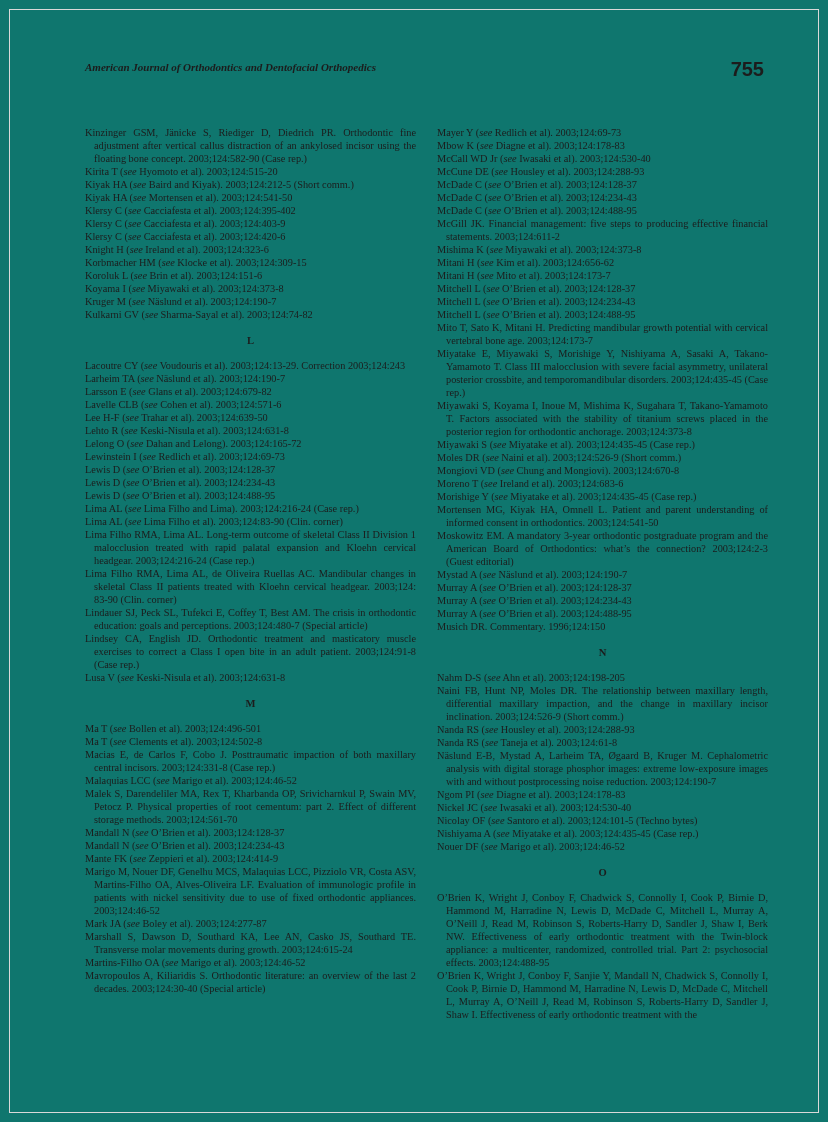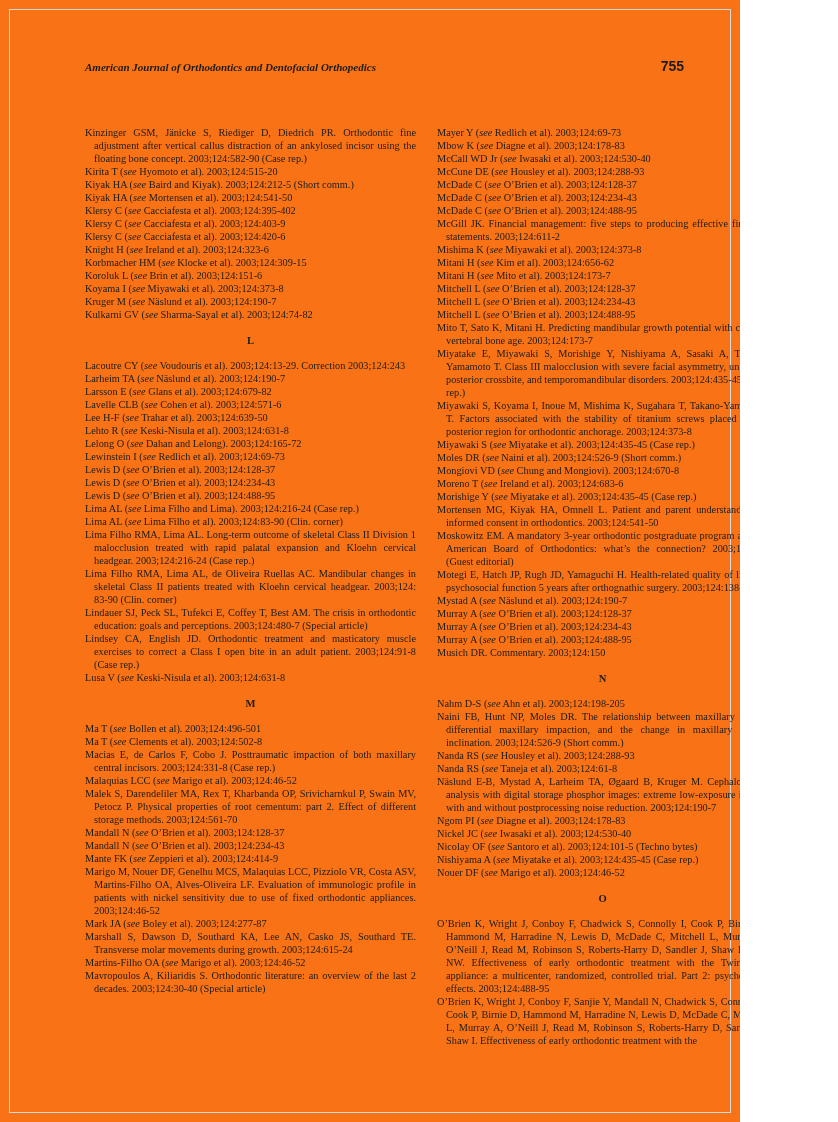--- a/index.html
+++ b/index.html
@@ -1,20 +1,20 @@
 <!DOCTYPE html>
 <html><head>
 <meta charset="utf-8">
 <style>
   html, body { margin: 0; padding: 0; background: #ffffff; }
   .page {
     position: relative;
-    width: 740px;
+    width: 828px;
     height: 1122px;
-    background: #f97316;
+    background: #0f766e;
     font-family: "Liberation Serif", serif;
     color: #1c1c1c;
     overflow: hidden;
   }
   .scan-frame {
     position: absolute;
     left: 9px; top: 9px; right: 9px; bottom: 9px;
     border: 1px solid #d9d9d9;
     pointer-events: none;
   }
@@ -23,24 +23,24 @@
     left: 85px;
     top: 60px;
     font-size: 11px;
     line-height: 15px;
     font-style: italic;
   }
   .journal-title { font-weight: bold; }
   .folio {
     position: absolute;
     top: 58px;
-    right: 56px;
+    right: 64px;
     font-family: "Liberation Sans", sans-serif;
     font-weight: bold;
-    font-size: 14px;
+    font-size: 20px;
   }
   .columns {
     position: absolute;
     left: 85px;
     top: 126px;
     width: 683px;
     display: flex;
     gap: 21px;
   }
   .col {
@@ -140,26 +140,25 @@
         <div class="entry">Mito T, Sato K, Mitani H. Predicting mandibular growth potential with cervical vertebral bone age. 2003;124:173-7</div>
         <div class="entry">Miyatake E, Miyawaki S, Morishige Y, Nishiyama A, Sasaki A, Takano-Yamamoto T. Class III malocclusion with severe facial asymmetry, unilateral posterior crossbite, and temporomandibular disorders. 2003;124:435-45 (Case rep.)</div>
         <div class="entry">Miyawaki S, Koyama I, Inoue M, Mishima K, Sugahara T, Takano-Yamamoto T. Factors associated with the stability of titanium screws placed in the posterior region for orthodontic anchorage. 2003;124:373-8</div>
         <div class="entry">Miyawaki S (<i>see</i> Miyatake et al). 2003;124:435-45 (Case rep.)</div>
         <div class="entry">Moles DR (<i>see</i> Naini et al). 2003;124:526-9 (Short comm.)</div>
         <div class="entry">Mongiovi VD (<i>see</i> Chung and Mongiovi). 2003;124:670-8</div>
         <div class="entry">Moreno T (<i>see</i> Ireland et al). 2003;124:683-6</div>
         <div class="entry">Morishige Y (<i>see</i> Miyatake et al). 2003;124:435-45 (Case rep.)</div>
         <div class="entry">Mortensen MG, Kiyak HA, Omnell L. Patient and parent understanding of informed consent in orthodontics. 2003;124:541-50</div>
         <div class="entry">Moskowitz EM. A mandatory 3-year orthodontic postgraduate program and the American Board of Orthodontics: what’s the connection? 2003;124:2-3 (Guest editorial)</div>
-        <div class="entry">Motegi E, Hatch JP, Rugh JD, Yamaguchi H. Health-related quality of life and psychosocial function 5 years after orthognathic surgery. 2003;124:138-43</div>
         <div class="entry">Mystad A (<i>see</i> Näslund et al). 2003;124:190-7</div>
         <div class="entry">Murray A (<i>see</i> O’Brien et al). 2003;124:128-37</div>
         <div class="entry">Murray A (<i>see</i> O’Brien et al). 2003;124:234-43</div>
         <div class="entry">Murray A (<i>see</i> O’Brien et al). 2003;124:488-95</div>
-        <div class="entry">Musich DR. Commentary. 2003;124:150</div>
+        <div class="entry">Musich DR. Commentary. 1996;124:150</div>
         <div class="section-heading">N</div>
         <div class="entry">Nahm D-S (<i>see</i> Ahn et al). 2003;124:198-205</div>
         <div class="entry">Naini FB, Hunt NP, Moles DR. The relationship between maxillary length, differential maxillary impaction, and the change in maxillary incisor inclination. 2003;124:526-9 (Short comm.)</div>
         <div class="entry">Nanda RS (<i>see</i> Housley et al). 2003;124:288-93</div>
         <div class="entry">Nanda RS (<i>see</i> Taneja et al). 2003;124:61-8</div>
         <div class="entry">Näslund E-B, Mystad A, Larheim TA, Øgaard B, Kruger M. Cephalometric analysis with digital storage phosphor images: extreme low-exposure images with and without postprocessing noise reduction. 2003;124:190-7</div>
         <div class="entry">Ngom PI (<i>see</i> Diagne et al). 2003;124:178-83</div>
         <div class="entry">Nickel JC (<i>see</i> Iwasaki et al). 2003;124:530-40</div>
         <div class="entry">Nicolay OF (<i>see</i> Santoro et al). 2003;124:101-5 (Techno bytes)</div>
         <div class="entry">Nishiyama A (<i>see</i> Miyatake et al). 2003;124:435-45 (Case rep.)</div>

